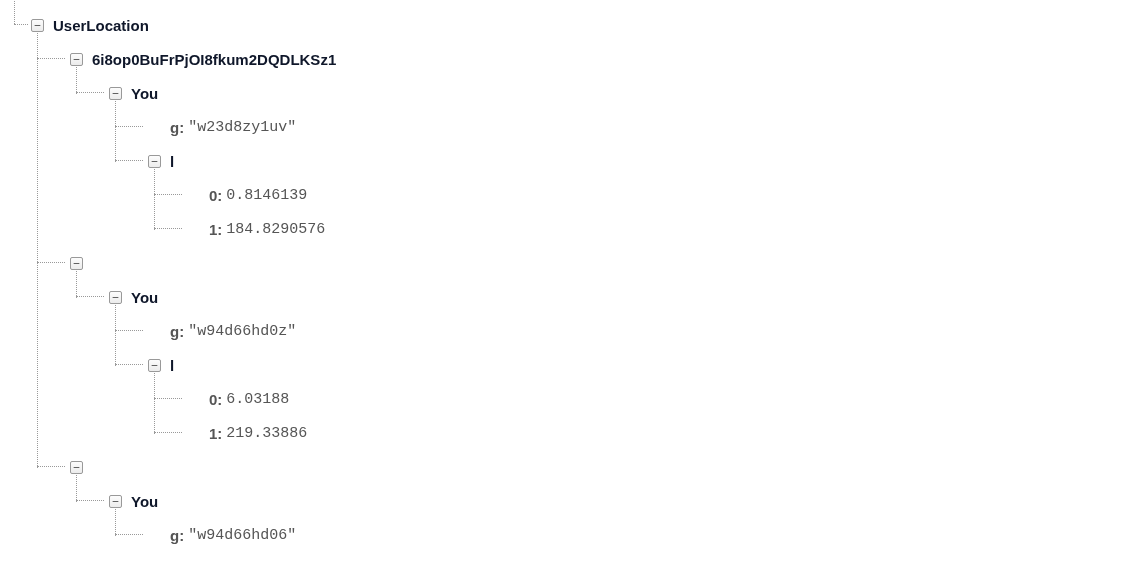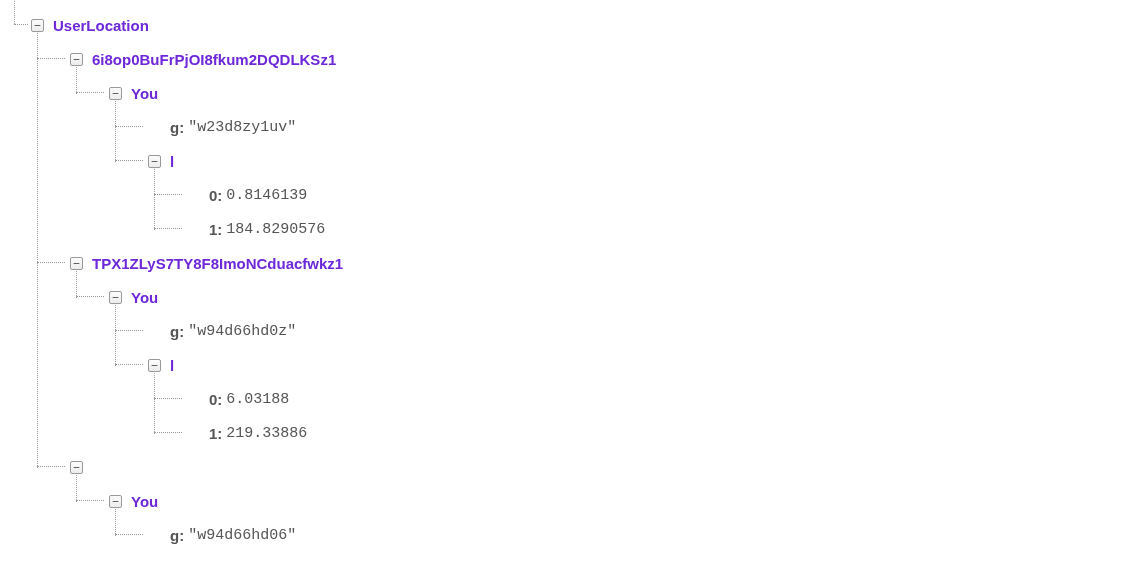--- a/index.html
+++ b/index.html
@@ -50,21 +50,21 @@
       color: #555;
       font-family: monospace;
     }
     .toggle-placeholder {
       width: 15px;
       margin-right: 8px;
       flex-shrink: 0;
     }
     .node-label {
       font-weight: bold;
-      color: #6d28d9;
+      color: #0f172a;
     }
     .leaf-key {
       font-weight: bold;
       color: #555;
     }
     .leaf-key::after {
       content: ":";
       color: #555;
     }
     .leaf-value {
@@ -181,21 +181,20 @@
                 </div>
               </div>
             </div>
           </div>
         </div>
         <div class="tree-node">
           <div class="node-row">
             <span class="toggle">
               <span class="toggle-box">−</span>
             </span>
-            <span class="node-label">TPX1ZLyS7TY8F8ImoNCduacfwkz1</span>
           </div>
           <div class="children">
             <div class="tree-node is-last">
               <div class="node-row">
                 <span class="toggle">
                   <span class="toggle-box">−</span>
                 </span>
                 <span class="node-label">You</span>
               </div>
               <div class="children">

